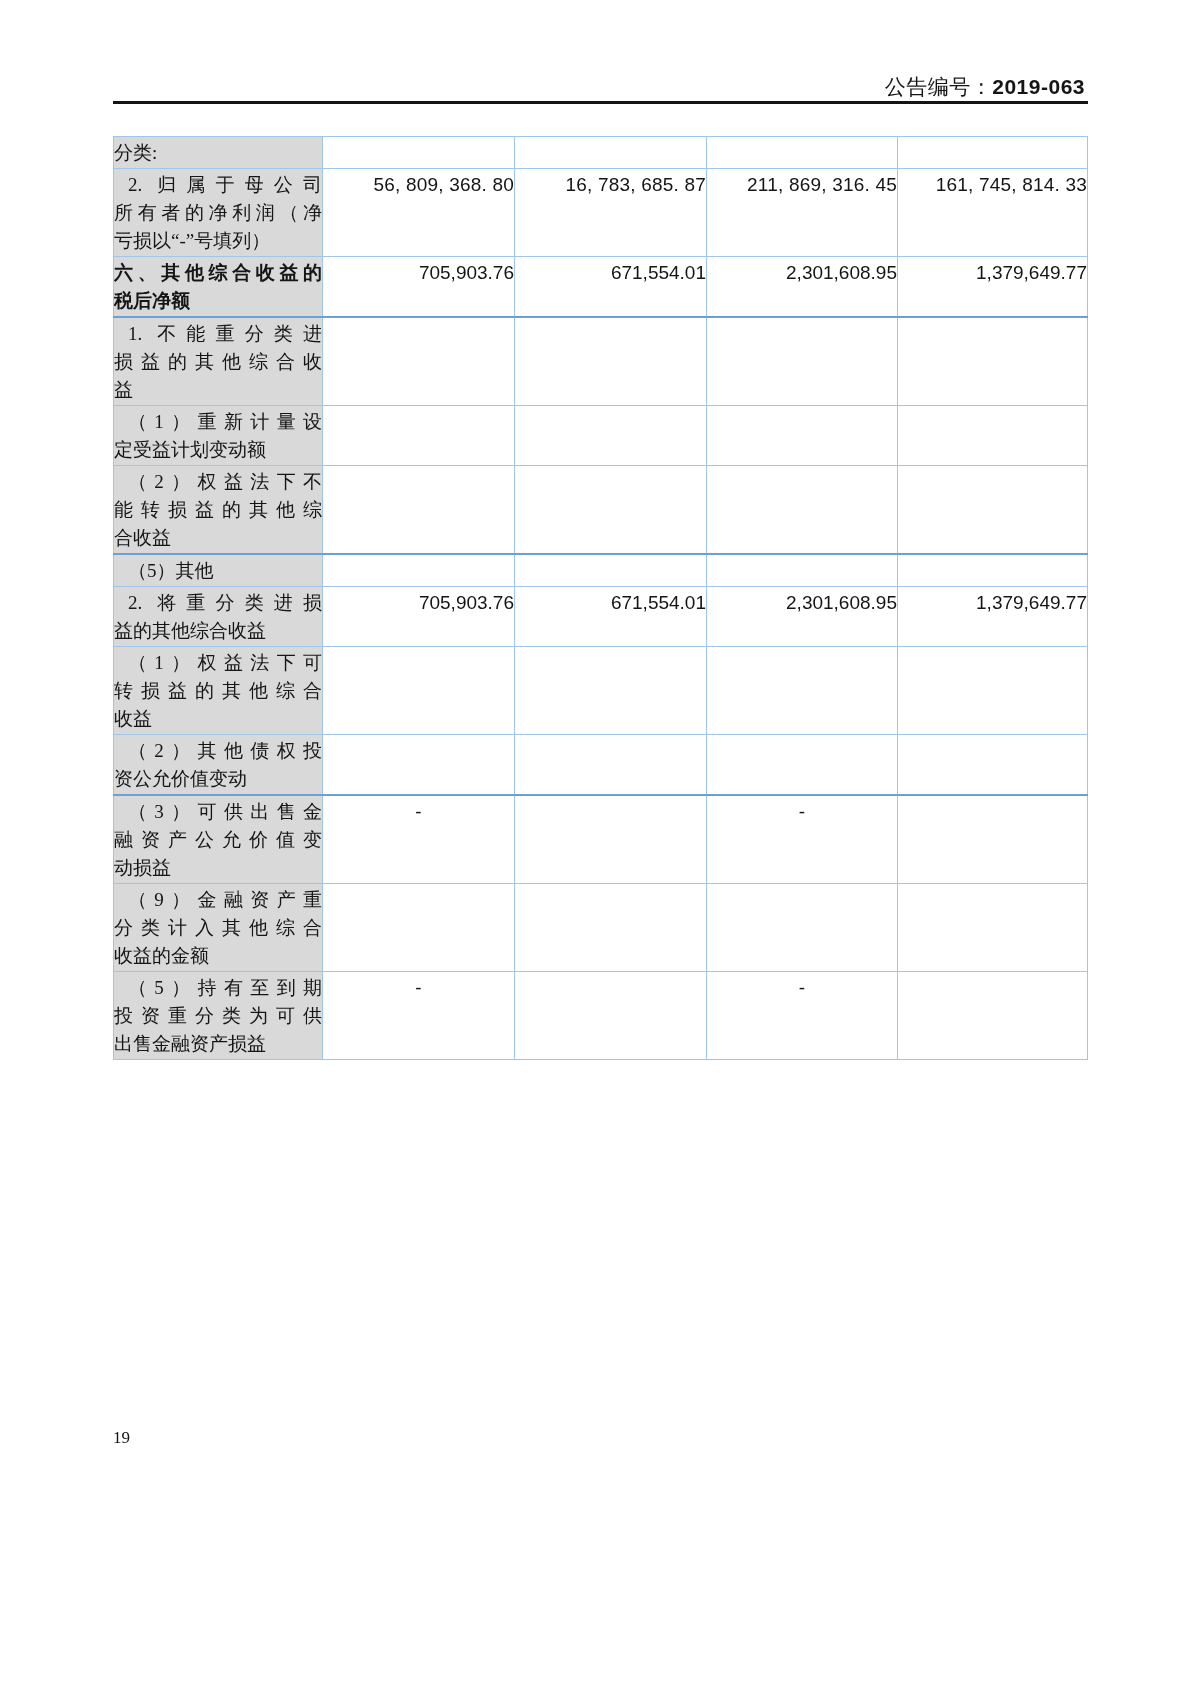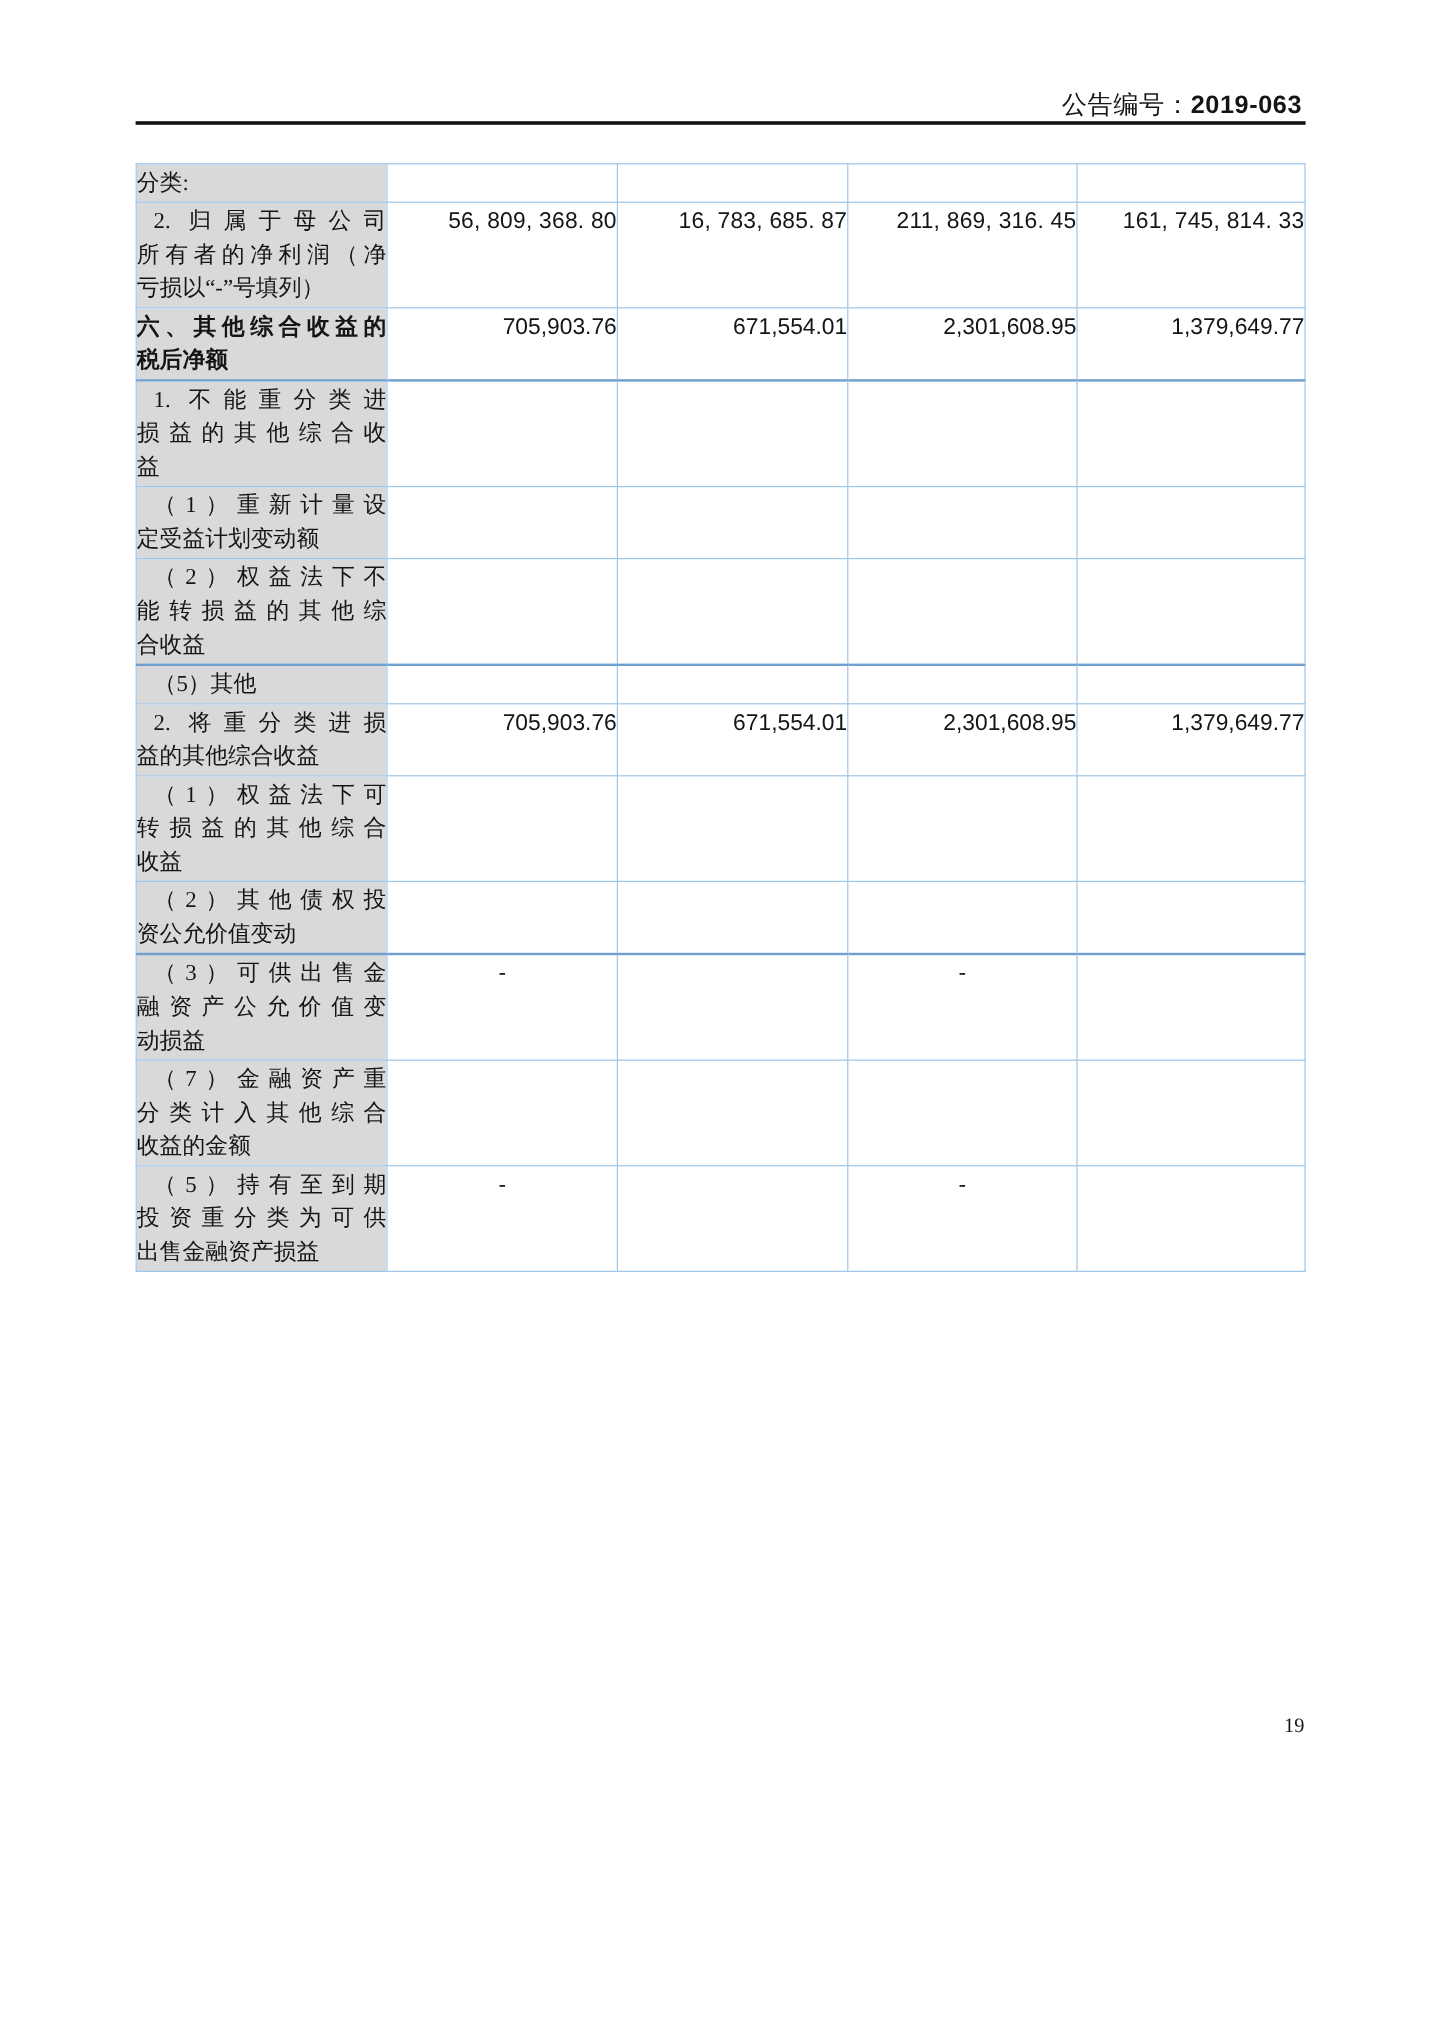--- a/index.html
+++ b/index.html
@@ -15,21 +15,21 @@
   td.lbl{background:#d9d9d9;padding:2px 8px 1px 9px;font-size:19px;line-height:28px;margin-top:36px;}
   .ln{text-align:justify;text-align-last:justify;}
   .ln.last{text-align-last:left;}
   .ln.ind{text-indent:14px;}
   .bold .ln{font-weight:bold;}
   td.val{font-family:"Liberation Sans",sans-serif;font-size:19px;line-height:28px;
          text-align:right;padding-right:11px;padding-left:4px;}
   td.val.serif{font-family:Liberation Sans, sans-serif;letter-spacing:0.2px;}
   td.val.dash{text-align:center;padding-right:0;}
   tr.heavy-top td{border-top:2px solid #6fa0d0;}
-  .pageno{position:absolute;top:1428px;left:113px;width:974px;text-align:right;
+  .pageno{position:absolute;top:1428px;left:113px;width:974px;text-align:left;
           font-size:17px;line-height:20px;}
 </style>
 </head>
 <body>
 
 <div class="hdr">
   <span>公告编号：</span><span class="num">2019-063</span>
 </div>
 
 <div class="rule"></div>
@@ -151,21 +151,21 @@
           <div class="ln">融资产公允价值变</div>
           <div class="ln last">动损益</div>
         </td>
         <td class="val dash">-</td>
         <td class="val"></td>
         <td class="val dash">-</td>
         <td class="val"></td>
       </tr>
       <tr>
         <td class="lbl">
-          <div class="ln ind">（7）金融资产重</div>
+          <div class="ln ind">（9）金融资产重</div>
           <div class="ln">分类计入其他综合</div>
           <div class="ln last">收益的金额</div>
         </td>
         <td class="val"></td>
         <td class="val"></td>
         <td class="val"></td>
         <td class="val"></td>
       </tr>
       <tr>
         <td class="lbl">

